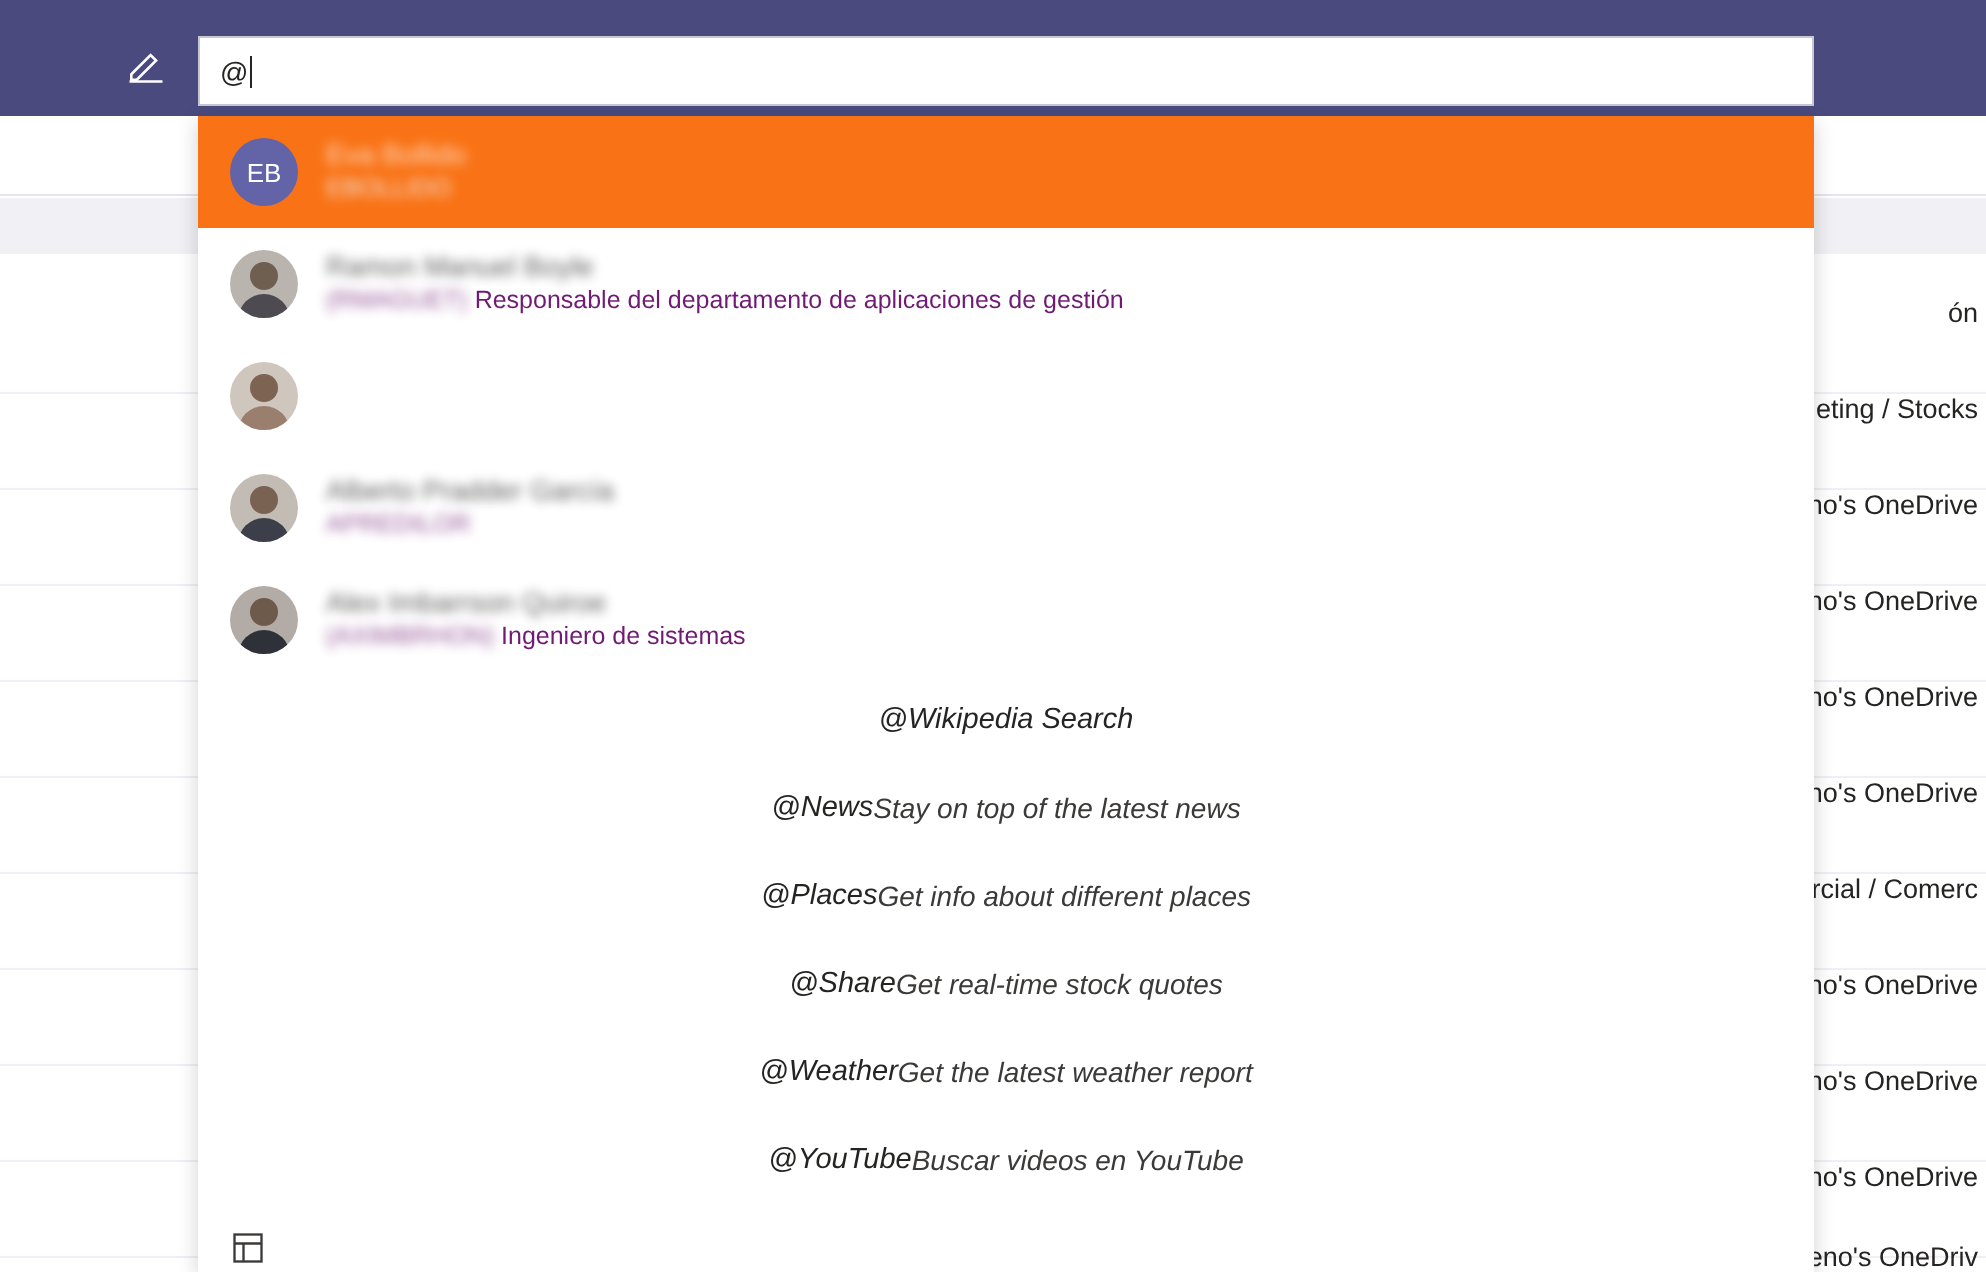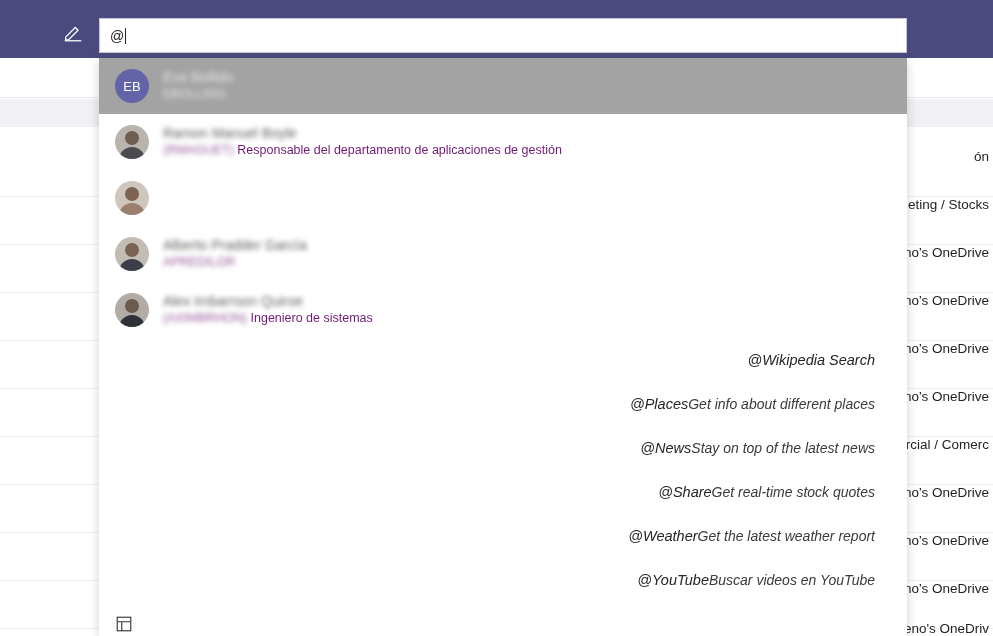--- a/index.html
+++ b/index.html
@@ -120,21 +120,21 @@
 
   .person-row {
     position: relative;
     display: flex;
     align-items: center;
     height: 56px;
     padding: 0 16px;
     cursor: pointer;
   }
   .person-row.selected {
-    background: #a3a3a3;
+    background: #f97316;
   }
 
   .avatar {
     width: 34px;
     height: 34px;
     border-radius: 50%;
     flex: 0 0 34px;
     margin-right: 14px;
     display: flex;
     align-items: center;
@@ -209,21 +209,21 @@
   }
   .person-row.selected .person-sub.blurred-all {
     filter: blur(2.6px);
     opacity: 0.85;
   }
 
   
   .app-row {
     display: flex;
     align-items: center;
-    justify-content: flex-end;
+    justify-content: center;
     height: 44px;
     padding: 0 32px;
     cursor: pointer;
   }
   .app-name {
     font-size: 14.5px;
     font-style: italic;
     color: #252423;
   }
   .app-desc {
@@ -360,26 +360,26 @@
       <div class="person-text">
         <span class="person-name">Alex Imbarrson Quiroe</span>
         <span class="person-sub"><span class="blurred">(AXIMBRHON)</span> <span>Ingeniero de sistemas</span></span>
       </div>
     </div>
 
     <div class="app-row">
       <span class="app-name">@Wikipedia Search</span>
     </div>
     <div class="app-row">
+      <span class="app-name">@News</span>
+      <span class="app-desc">Stay on top of the latest news</span>
+    </div>
+    <div class="app-row">
       <span class="app-name">@Places</span>
       <span class="app-desc">Get info about different places</span>
-    </div>
-    <div class="app-row">
-      <span class="app-name">@News</span>
-      <span class="app-desc">Stay on top of the latest news</span>
     </div>
     <div class="app-row">
       <span class="app-name">@Share</span>
       <span class="app-desc">Get real-time stock quotes</span>
     </div>
     <div class="app-row">
       <span class="app-name">@Weather</span>
       <span class="app-desc">Get the latest weather report</span>
     </div>
     <div class="app-row">

